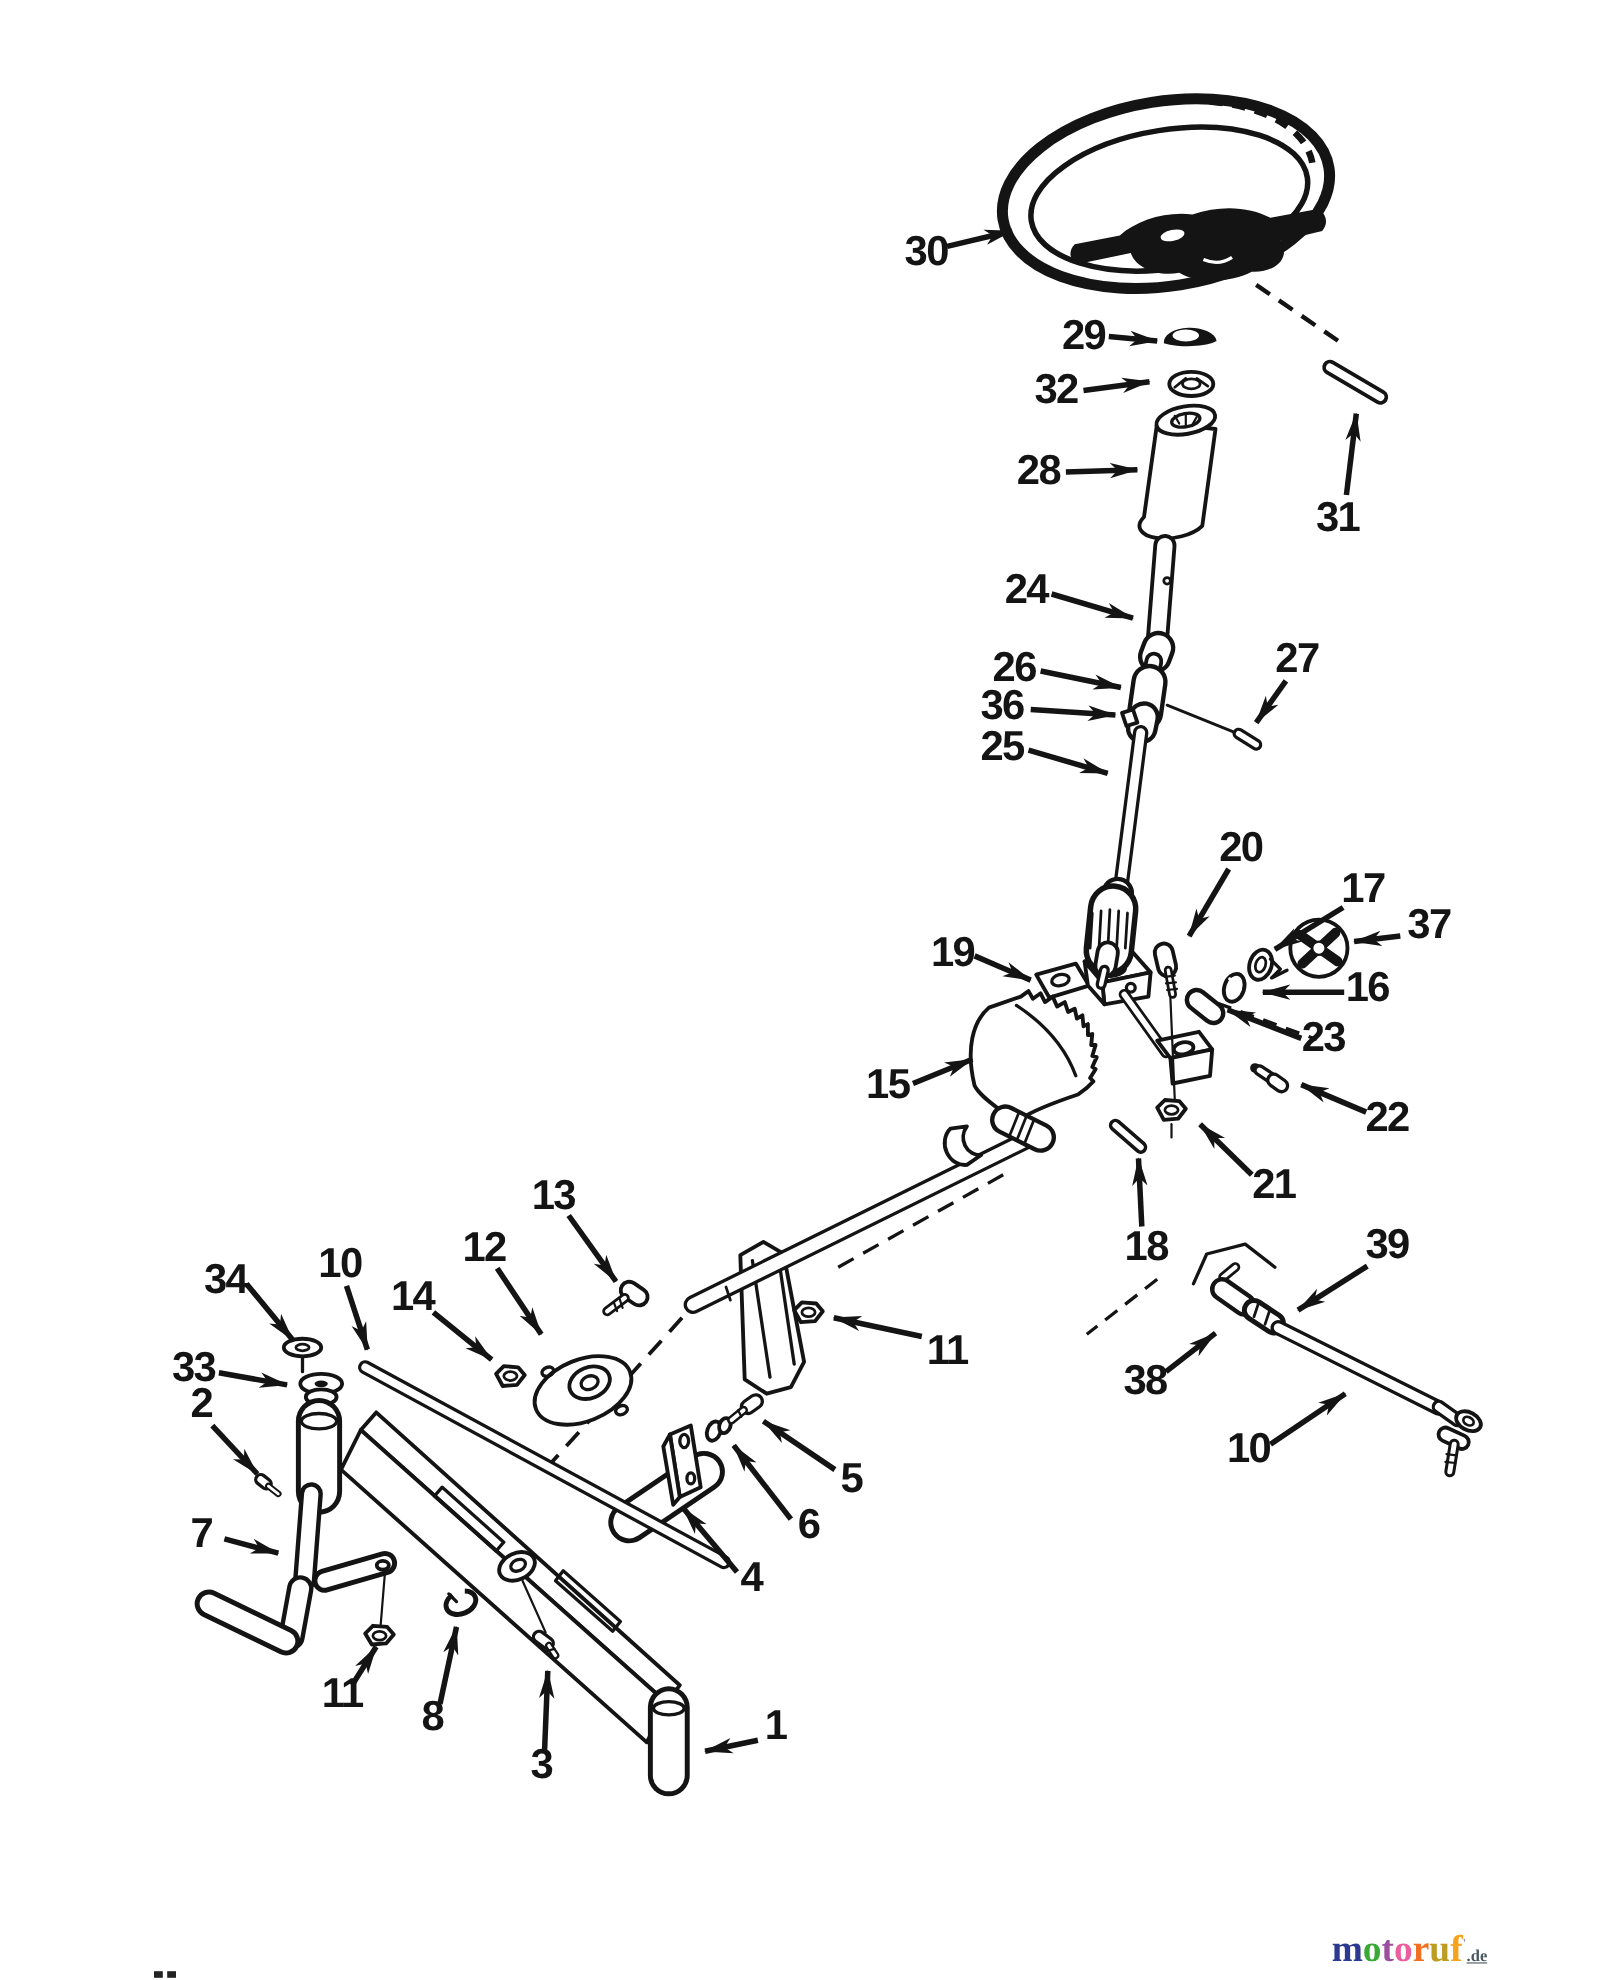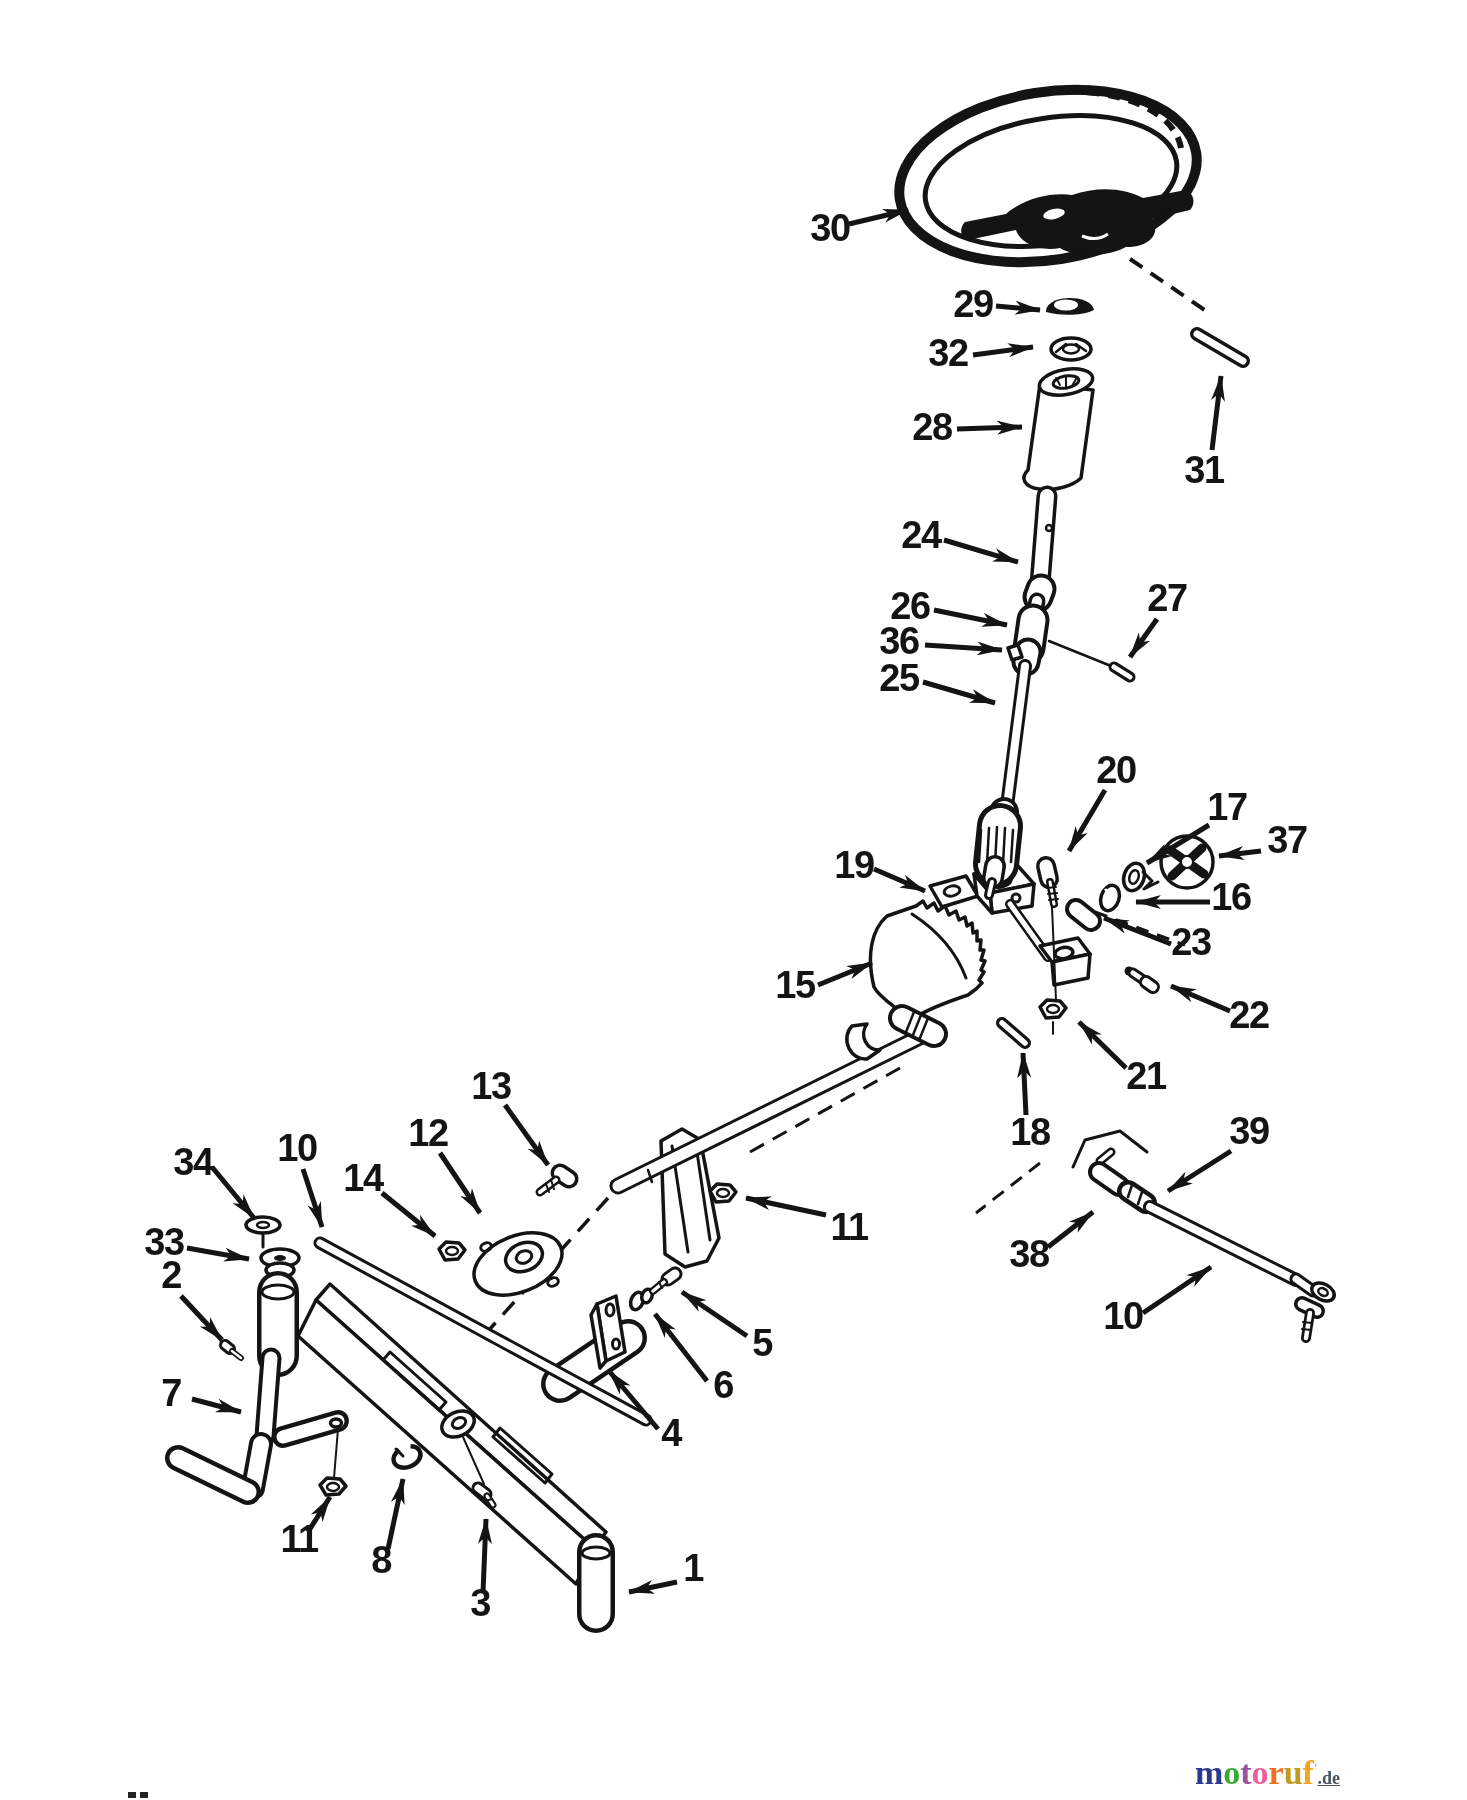--- a/index.html
+++ b/index.html
@@ -1,31 +1,31 @@
 <!DOCTYPE html>
 <html><head>
 <meta charset="utf-8">
 <style>
   html,body{margin:0;padding:0;background:#ffffff;}
   .page{position:relative;width:1356px;height:1800px;background:#ffffff;overflow:hidden;
-        font-family:"Liberation Sans",sans-serif;}
+        font-family:"Liberation Sans",sans-serif;margin-left:12px;}
   svg{position:absolute;left:0;top:0;}
   
   .o{stroke:#141414;fill:none;stroke-linecap:round;}
   .i{stroke:#ffffff;fill:none;stroke-linecap:round;}
   .p{fill:#ffffff;stroke:#141414;stroke-width:3.5;stroke-linejoin:round;}
   .pl{fill:none;stroke:#141414;stroke-linejoin:round;stroke-linecap:round;}
   .fillink{fill:#141414;stroke:none;}
   .d{fill:none;stroke:#141414;}
   .lead{stroke:#141414;stroke-width:5;fill:none;}
   text.num{font:bold 38px "Liberation Sans",sans-serif;fill:#141414;text-anchor:middle;letter-spacing:-1.5px;}
   
   .wordmark{position:absolute;right:16px;bottom:8px;font-family:"Liberation Serif",serif;
             font-weight:bold;font-size:34px;letter-spacing:0px;user-select:none;}
-  .wordmark .wm-suffix{font-size:18px;font-weight:bold;text-decoration:underline;}
+  .wordmark .wm-suffix{font-size:15px;font-weight:bold;text-decoration:underline;}
   .wordmark .wm-tick{font-size:13px;vertical-align:super;}
 </style>
 </head>
 <body>
 
 <div class="page">
 <svg id="diagram" width="1467" height="1800" viewBox="0 0 1467 1800">
   <defs>
     <marker id="arr" viewBox="0 0 26 18" refX="25" refY="9" markerWidth="26" markerHeight="18" markerUnits="userSpaceOnUse" orient="auto">
       <path d="M0,2 L26,9 L0,16 L7,9 Z" fill="#141414"></path>

